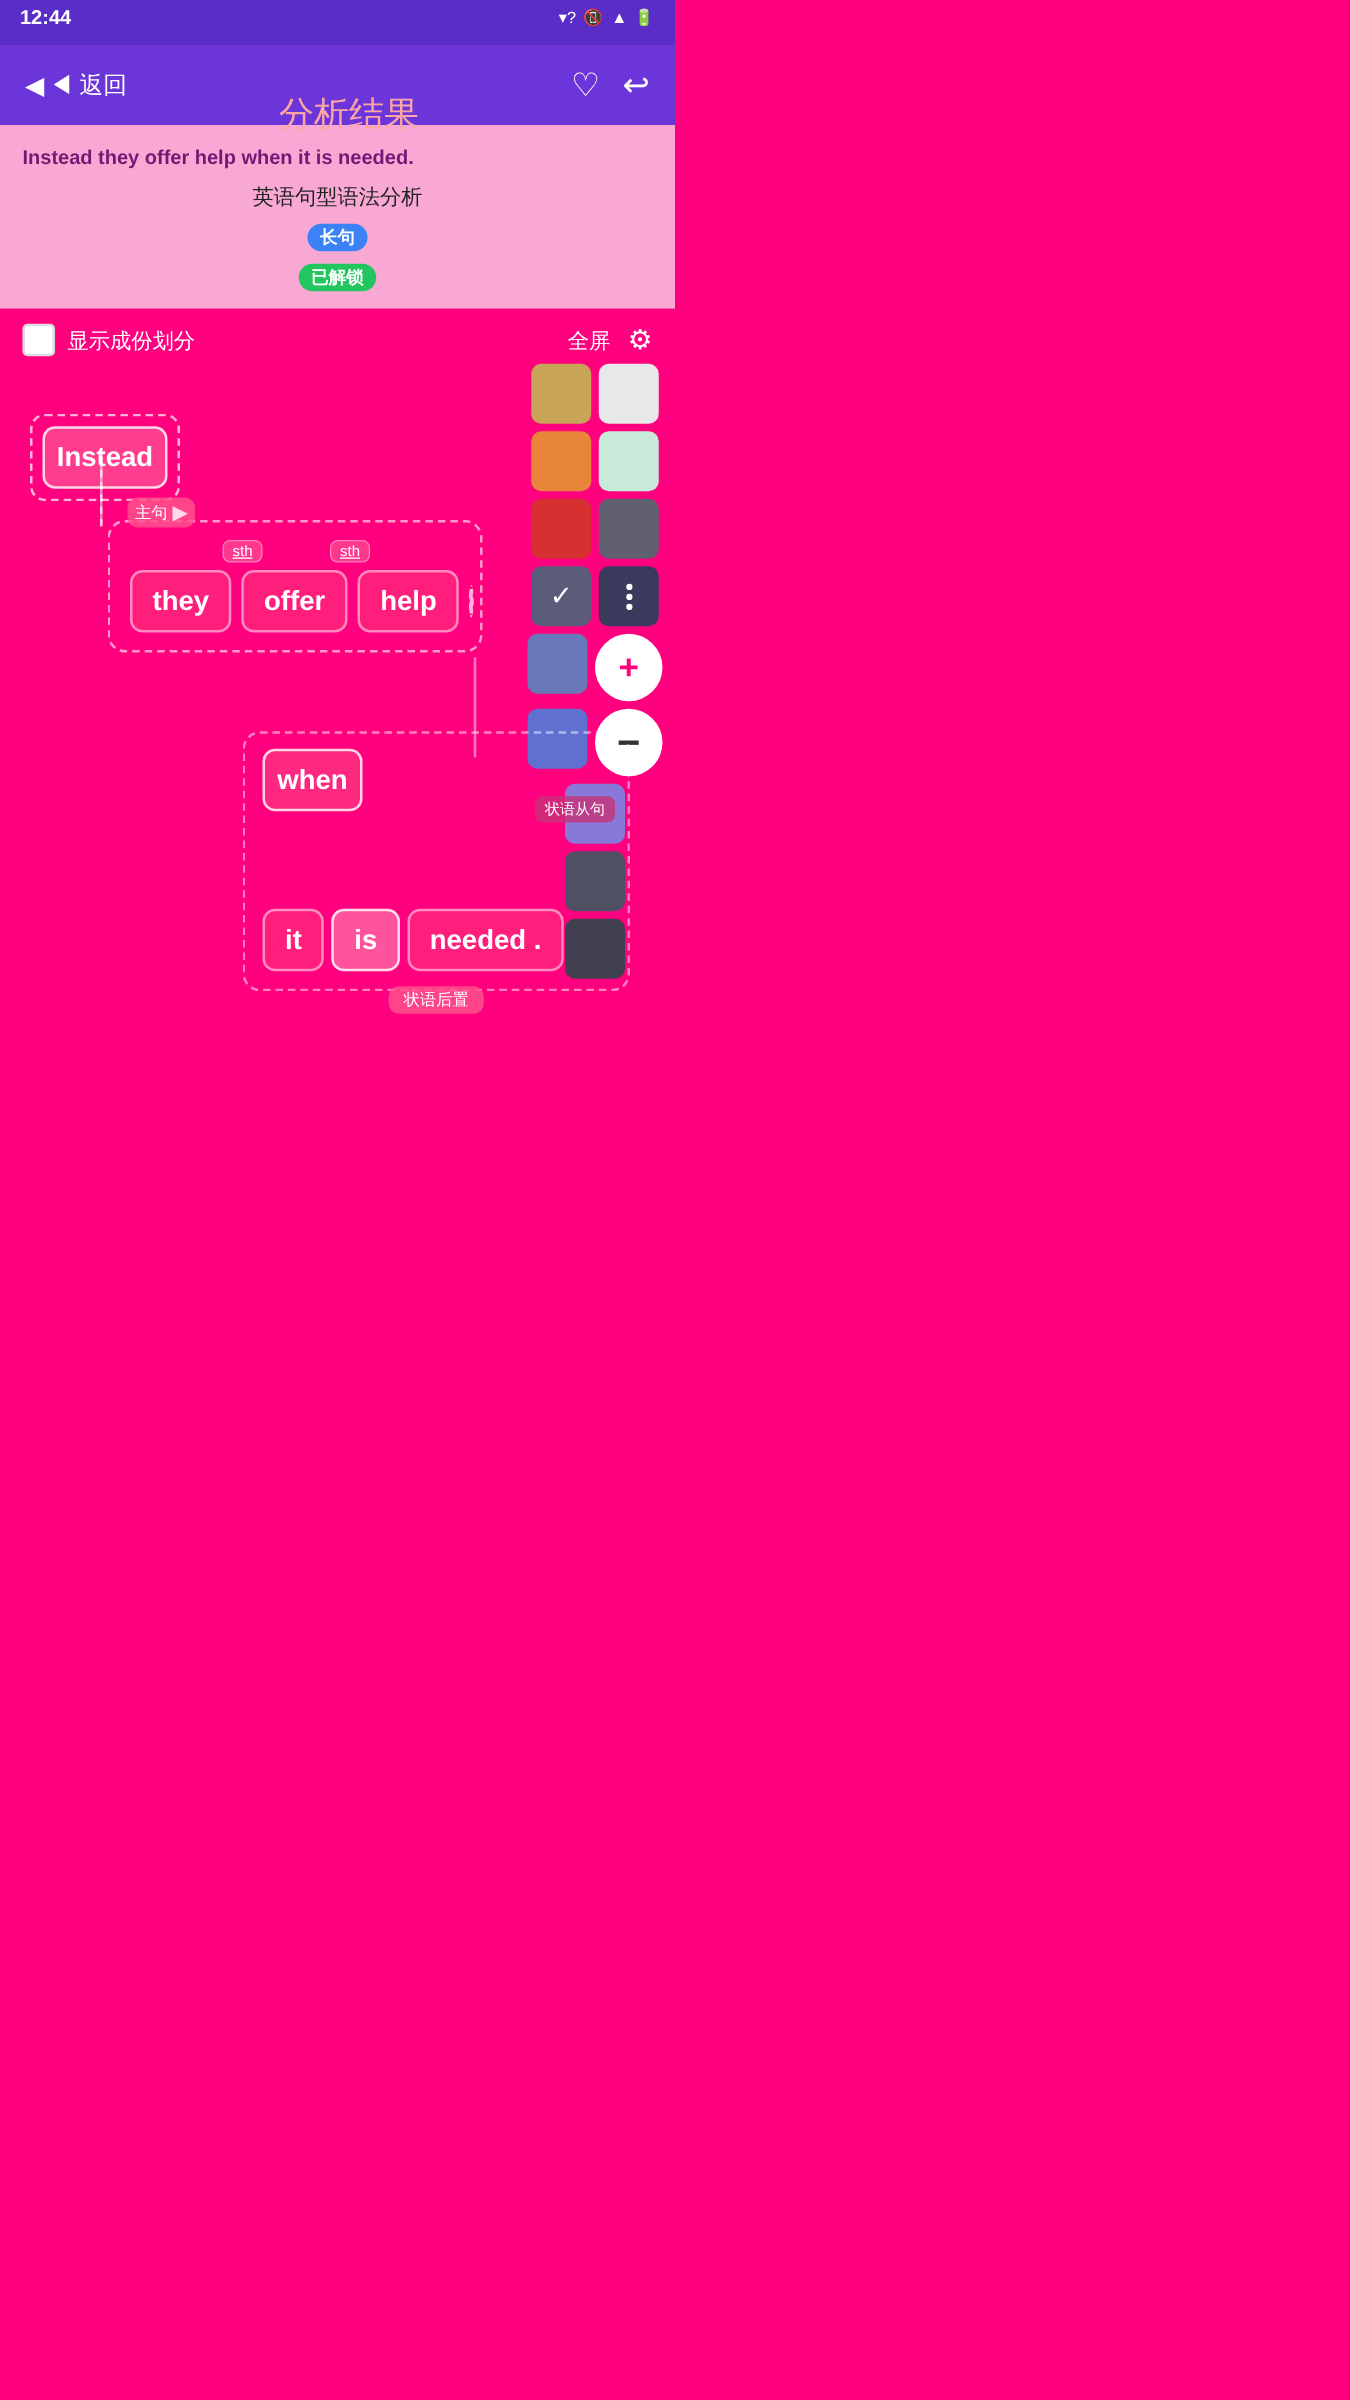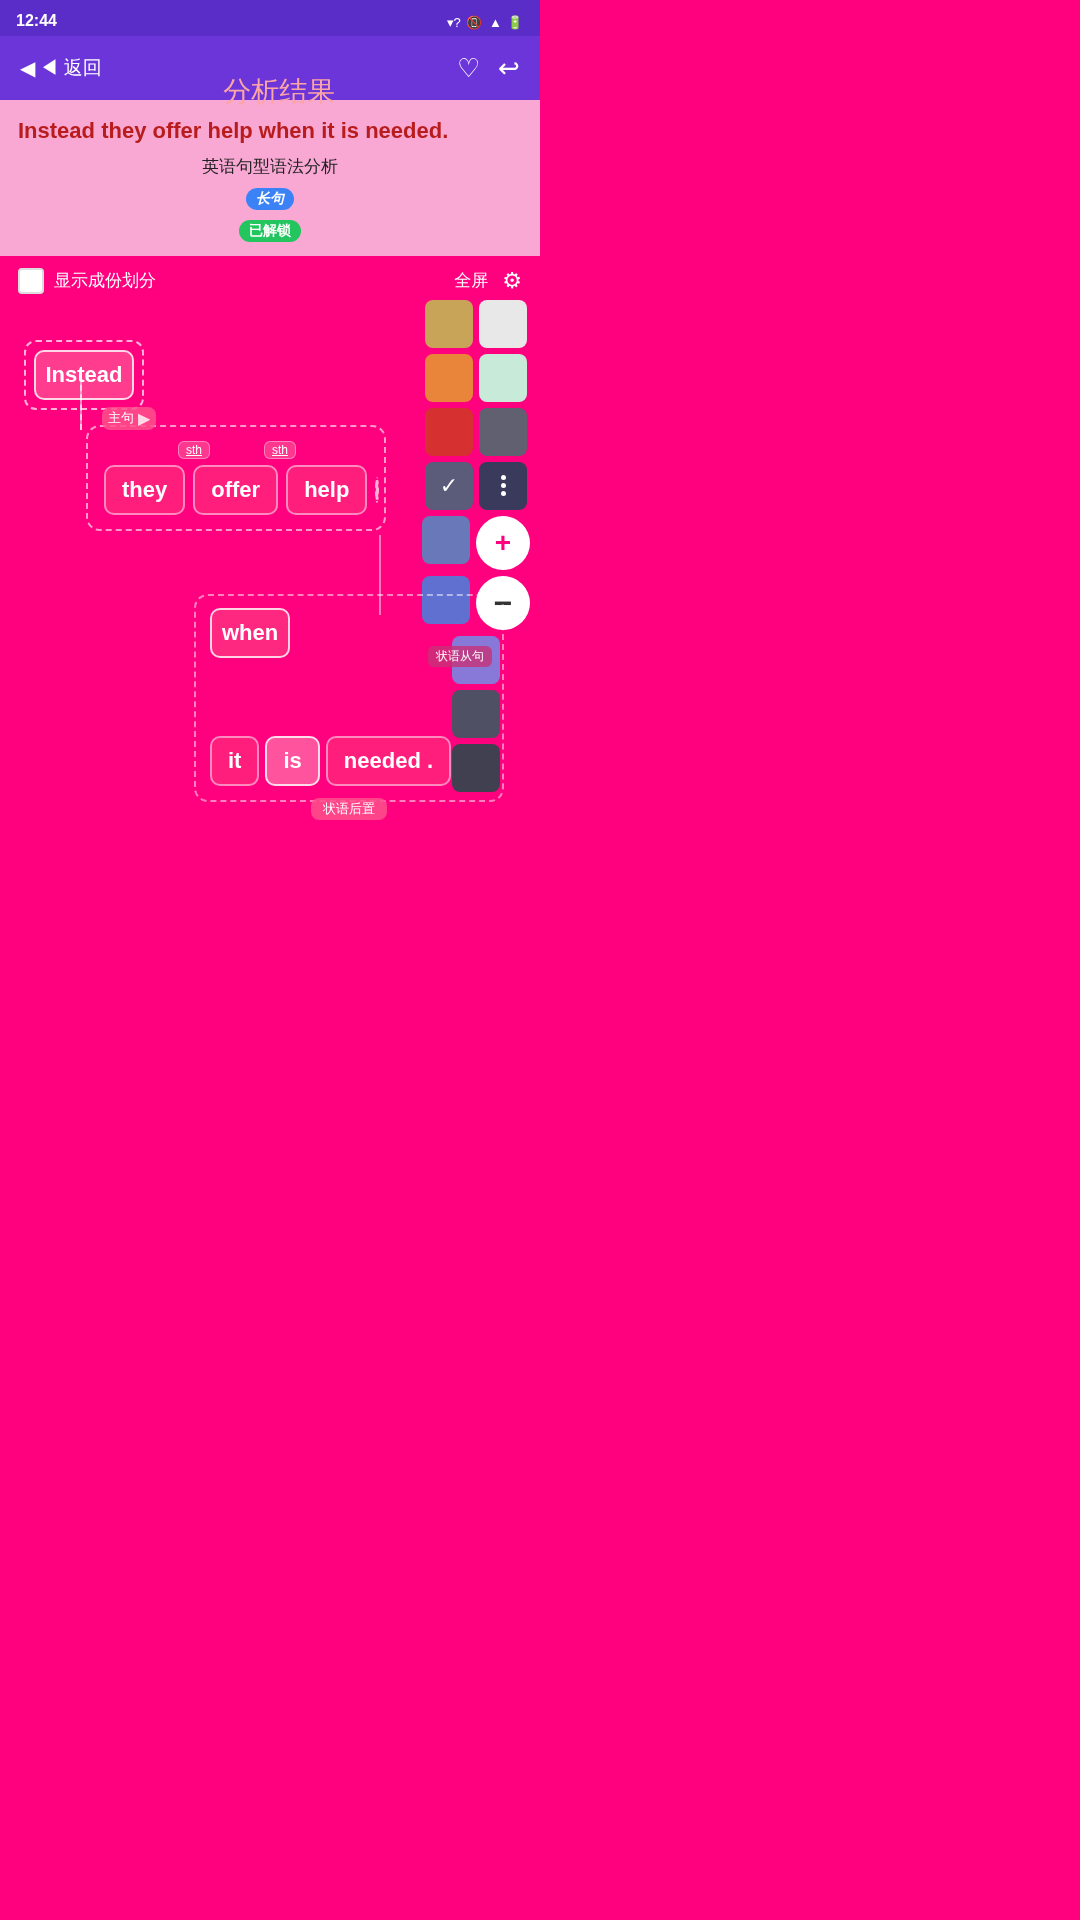--- a/index.html
+++ b/index.html
@@ -10,21 +10,21 @@
       font-family: 'Arial', sans-serif;
       background: #FF007F;
       overflow-x: hidden;
     }
 
     
     .status-bar {
       background: #5B2DC8;
       display: flex;
       justify-content: space-between;
-      align-items: flex-end;
+      align-items: flex-start;
       padding: 6px 16px;
       height: 36px;
     }
     .status-time {
       color: white;
       font-size: 16px;
       font-weight: bold;
     }
     .status-icons {
       display: flex;
@@ -66,42 +66,42 @@
     .header-actions span {
       cursor: pointer;
     }
 
     
     .sentence-banner {
       background: #F9A8D4;
       padding: 16px 18px 14px;
     }
     .sentence-text {
-      font-size: 22px;
+      font-size: 16px;
       font-weight: bold;
-      color: #b91c1c;
+      color: #701a75;
       margin-bottom: 8px;
       line-height: 1.4;
     }
     .sentence-meta {
       display: flex;
       align-items: center;
       gap: 10px;
       font-size: 17px;
       color: #222;
       flex-direction: column;
     }
     .badge {
       padding: 2px 10px;
       border-radius: 12px;
       font-size: 14px;
       font-weight: bold;
       color: white;
     }
-    .badge-blue { background: #3B82F6; font-style: italic; }
+    .badge-blue { background: #3B82F6; }
     .badge-green { background: #22C55E; }
 
     
     .toolbar-row {
       background: #FF007F;
       display: flex;
       align-items: center;
       justify-content: space-between;
       padding: 12px 18px 6px;
     }

